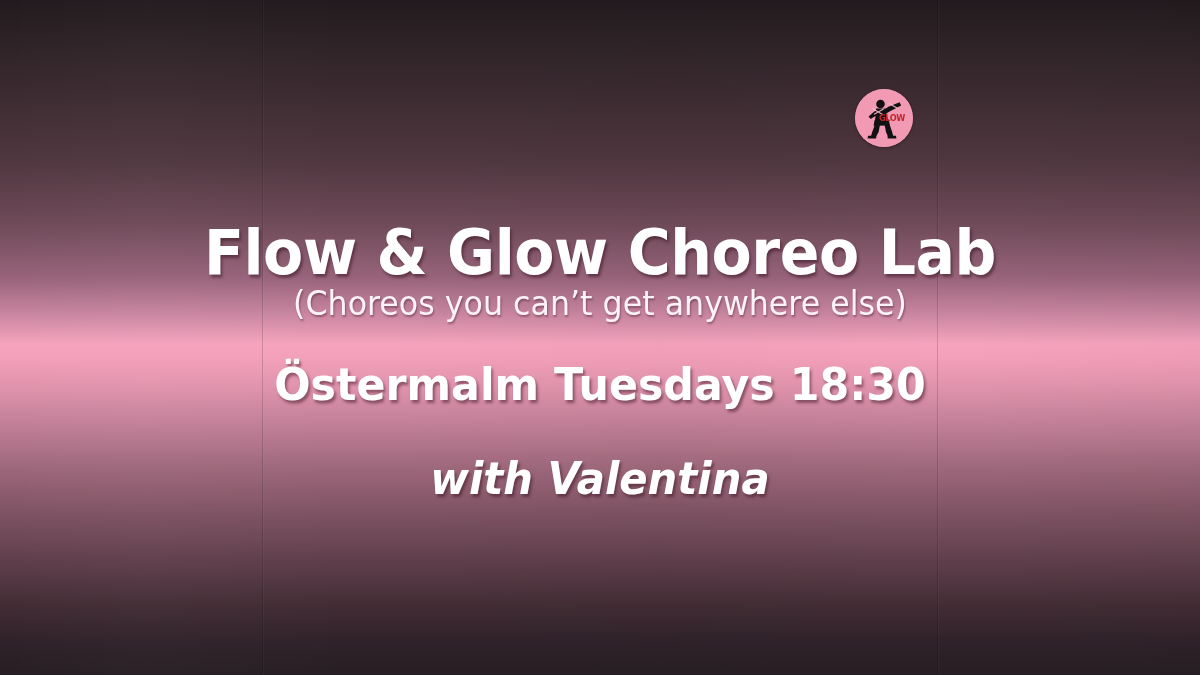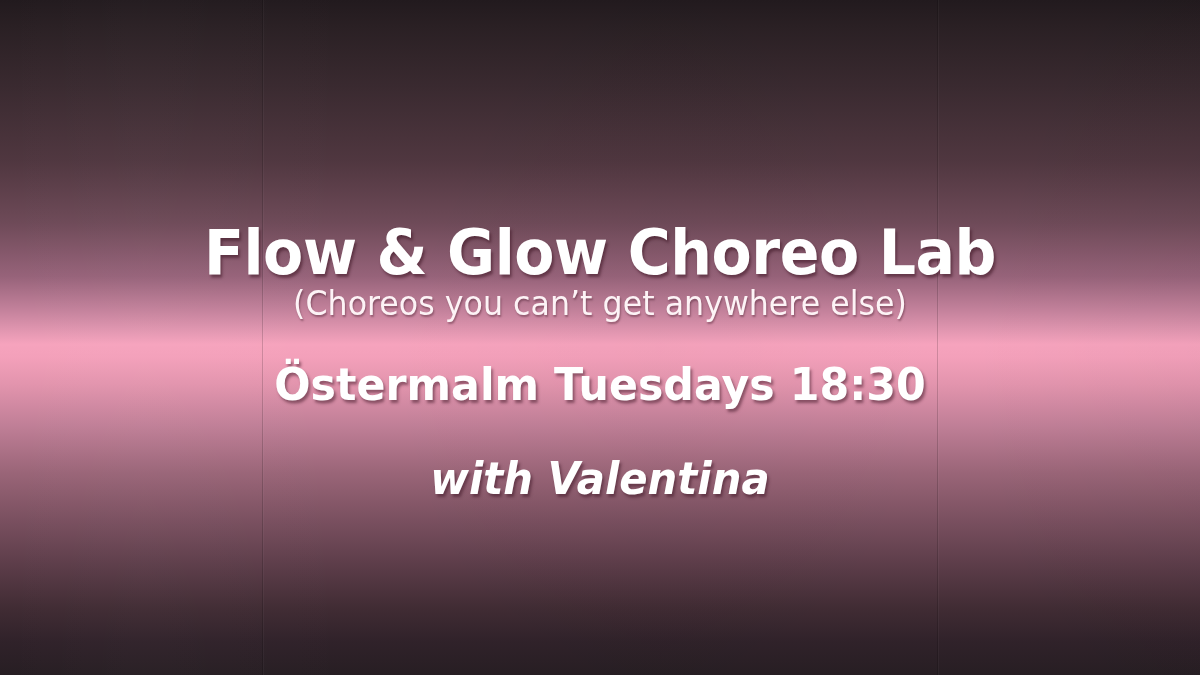--- a/index.html
+++ b/index.html
@@ -149,20 +149,54 @@
 <body>
 
 <div id="slide">
 
   <div class="bg-gradient"></div>
   <div class="bg-sheen"></div>
 
   <div class="seam seam-left"></div>
   <div class="seam seam-right"></div>
 
+  <div class="logo-badge">
+    <svg viewBox="0 0 58 58" xmlns="http://www.w3.org/2000/svg" aria-hidden="true">
+      <circle cx="29" cy="29" r="29" fill="#f29ab4"></circle>
+
+      <g fill="#121012">
+
+        <circle cx="25.5" cy="15.0" r="4.3"></circle>
+
+        <path d="M21.2 19.4 L30.6 19.4 L33.0 31.5 L20.0 31.8 Z"></path>
+
+        <path d="M29.8 20.2 L33.4 17.8 L44.6 13.2 L46.2 16.4 L34.6 22.6 L31.2 24.6 Z"></path>
+
+        <path d="M21.4 21.0 L18.2 23.4 L13.6 27.4 L15.6 30.0 L20.4 27.0 L23.0 25.4 Z"></path>
+
+        <path d="M19.6 31.0 L33.6 30.6 L35.0 36.4 L18.6 36.8 Z"></path>
+
+        <path d="M20.0 35.4 L25.0 35.4 L23.6 43.0 L20.6 48.6 L15.6 48.6 L17.4 42.6 Z"></path>
+
+        <path d="M29.6 35.4 L34.6 35.4 L37.0 42.4 L38.6 48.6 L33.4 48.6 L31.0 43.0 Z"></path>
+
+        <path d="M13.0 46.8 L21.2 46.8 L21.2 49.6 L12.6 49.6 Z"></path>
+
+        <path d="M32.6 46.8 L41.0 46.8 L41.4 49.6 L32.6 49.6 Z"></path>
+      </g>
+
+      <g stroke="#f4b9cb" stroke-width="1.3" stroke-linecap="round" fill="none" opacity="0.9">
+        <path d="M17.5 19.5 L27.5 25.5"></path>
+        <path d="M19.5 25.0 L28.5 20.0"></path>
+        <path d="M34.0 14.5 L42.0 19.0"></path>
+      </g>
+
+      <text x="37" y="31.5" text-anchor="middle" font-family="DejaVu Sans, sans-serif" font-size="8.2" font-weight="700" fill="#c0272d" letter-spacing="-0.4">GLOW</text>
+    </svg>
+  </div>
 
   <div class="text-stack">
     <div class="headline">Flow &amp; Glow Choreo Lab</div>
 
     <div class="subtitle">(Choreos you can’t get anywhere else)</div>
 
     <div class="detail-line">Östermalm Tuesdays 18:30</div>
 
     <div class="instructor-line">with Valentina</div>
   </div>

